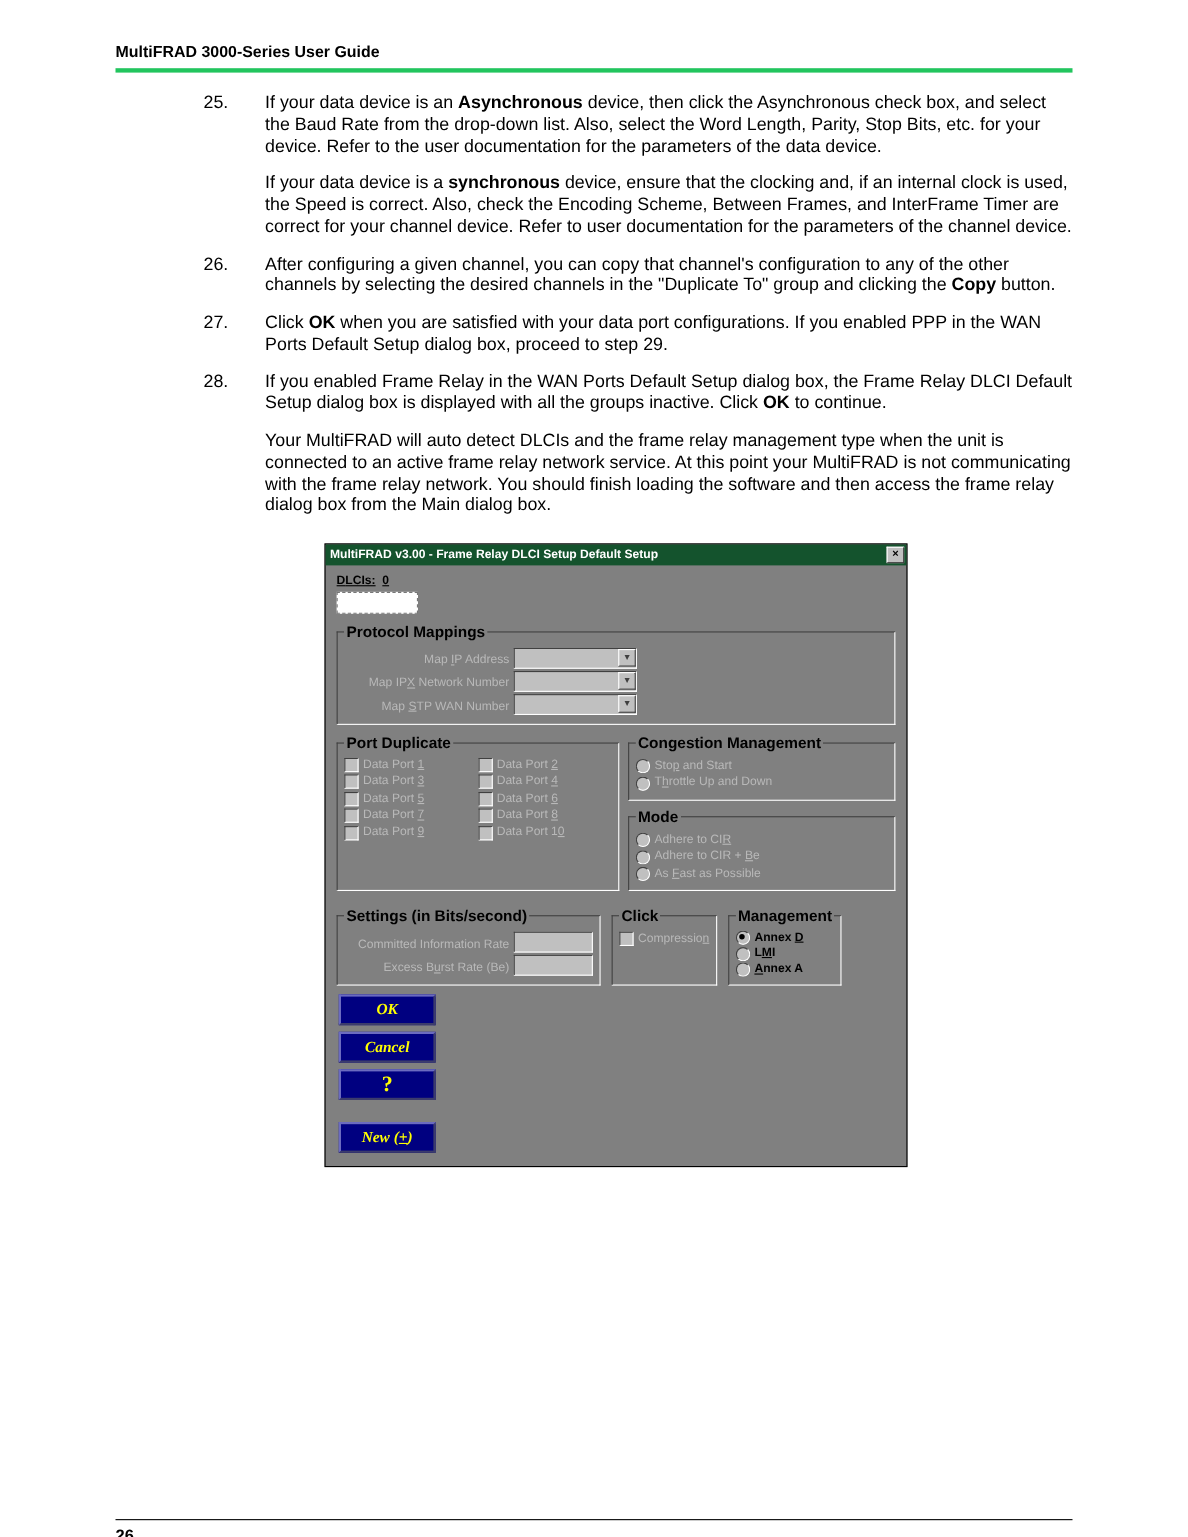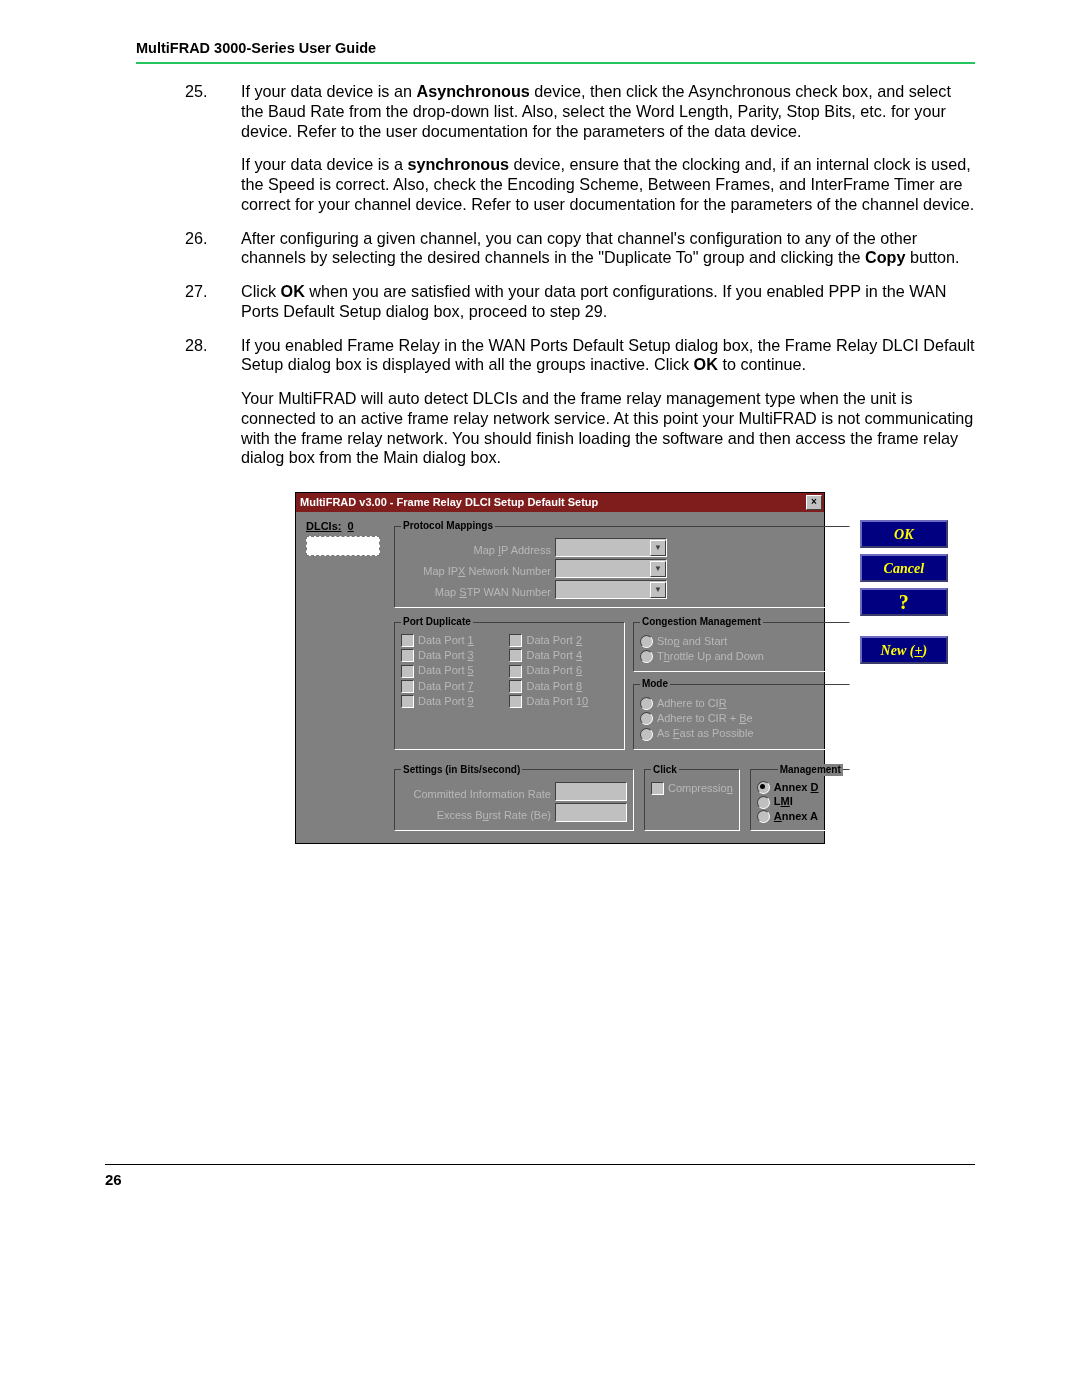--- a/index.html
+++ b/index.html
@@ -9,24 +9,23 @@
     background: #fff;
     width: 1080px;
   }
   .page {
     padding: 40px 105px 40px 105px;
     box-sizing: border-box;
   }
   .header {
     font-weight: bold;
     font-size: 14.5px;
-    border-bottom: 2px solid #22c55e;
+    border-bottom: 4px solid #22c55e;
     padding-bottom: 6px;
     margin-bottom: 18px;
-    margin-left: 31px;
   }
   .content {
     margin-left: 80px;
     font-size: 16.2px;
     line-height: 1.22;
   }
   ol.steps { list-style: none; padding: 0; margin: 0; }
   ol.steps > li { display: flex; margin-bottom: 14px; gap: 24px; }
   ol.steps .num { width: 32px; flex-shrink: 0; }
   ol.steps .body { flex: 1; }
@@ -37,62 +36,62 @@
   .dialog-wrap { margin: 24px 0 0 110px; }
   .dialog {
     width: 528px;
     background: #808080;
     border: 1px solid #000;
     font-family: "MS Sans Serif", Arial, sans-serif;
     font-size: 11px;
     color: #d4d4d4;
   }
   .titlebar {
-    background: #7f1d1d;
+    background: #14532d;
     color: #fff;
     display: flex;
     align-items: center;
     padding: 2px 2px 2px 4px;
     font-size: 11px;
     font-weight: bold;
   }
   .titlebar .title { flex: 1; }
   .closebtn {
     width: 14px; height: 13px;
     background: #c0c0c0;
     border: 1px solid #fff;
     border-right-color: #404040;
     border-bottom-color: #404040;
     color: #000;
     font-weight: bold;
     font-size: 10px;
     line-height: 11px;
     text-align: center;
   }
-  .dlg-body { padding: 8px 10px 12px 10px; display:flex; gap:8px; }
+  .dlg-body { padding: 8px 10px 12px 10px; display:flex; gap:8px;flex-direction:column; }
   .left-col { width: 80px; flex-shrink:0; }
   .mid-col { flex:1; display:flex; flex-direction:column; gap:8px; }
   .right-col { width: 92px; flex-shrink:0; display:flex; flex-direction:column; gap:6px; align-items:center; }
 
   .dlcis-label { color:#000; font-weight:bold; font-size:11px; margin-bottom:2px; }
   .dlcis-label span { text-decoration: underline; }
   .listbox {
     width: 72px; height: 18px;
     background:#fff; border:1px dashed #777;
   }
 
   fieldset.grp {
     border: 1px solid #ffffff;
     border-top: 1px solid #404040;
     border-left: 1px solid #404040;
     margin: 0; padding: 4px 6px 6px 6px;
     position: relative;
   }
   fieldset.grp legend {
-    font-weight: bold; color:#000; font-size:10px;
+    font-weight: bold; color:#000; font-size:14px;
     padding: 0 2px; background:#808080;
   }
   .disabled { color:#b8b8b8; }
   .row { display:flex; align-items:flex-end; gap:4px; margin:2px 0; }
   .lbl-right { text-align:right; width:150px; display:inline-block; }
   .ul { text-decoration: underline; }
 
   .combo {
     width: 110px; height:17px;
     background:#c0c0c0; border:1px solid #fff;

